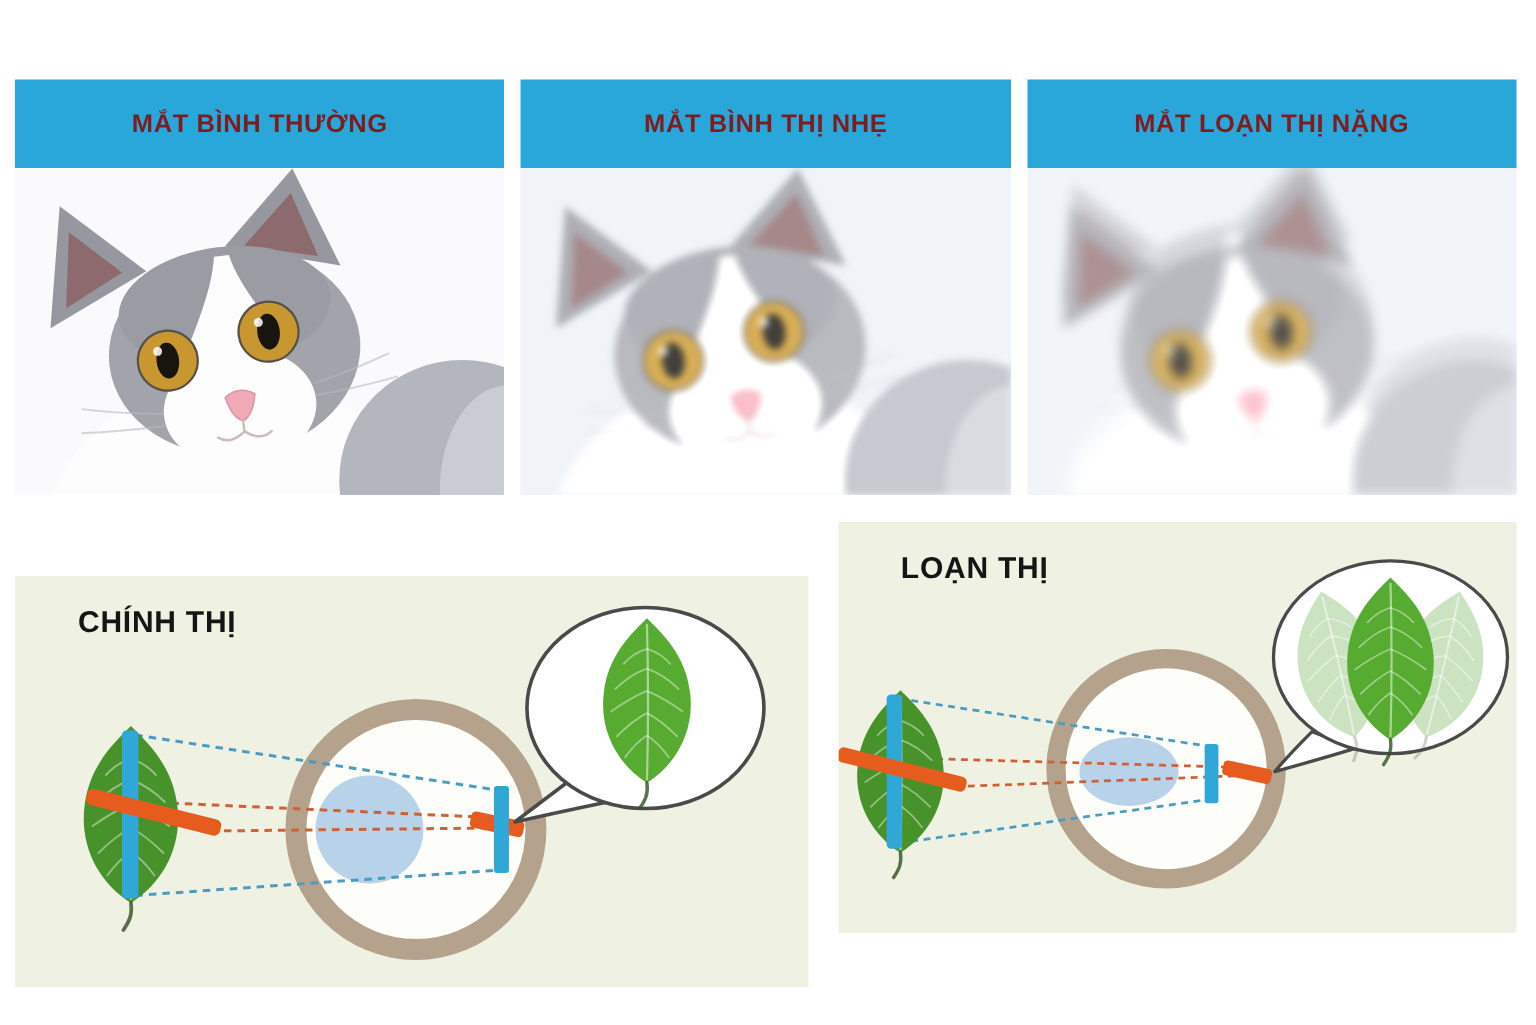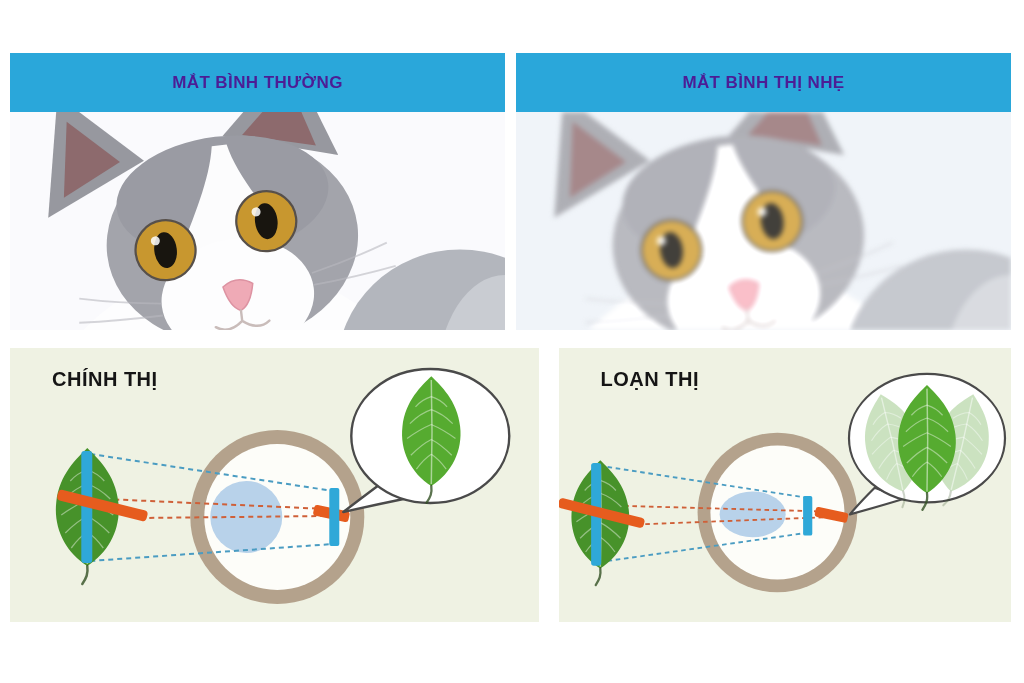--- a/index.html
+++ b/index.html
@@ -3,34 +3,34 @@
 <meta charset="utf-8">
 <style>
   html,body{margin:0;padding:0;background:#fff;}
   body{font-family:"Liberation Sans","DejaVu Sans",sans-serif;}
   .page{position:relative;width:1024px;height:683px;background:#ffffff;overflow:hidden;}
 
   
   .comparison-row{position:absolute;left:10px;top:53px;width:1001px;display:flex;gap:11px;}
   .vision-panel{flex:1;display:flex;flex-direction:column;}
   .panel-header{height:59px;background:#2aa7da;display:flex;align-items:center;justify-content:center;}
-  .panel-header span{color:#4c1d95;font-weight:bold;font-size:17px;letter-spacing:.4px;}
+  .panel-header span{color:#7f1d1d;font-weight:bold;font-size:17px;letter-spacing:.4px;}
   .photo{position:relative;height:218px;overflow:hidden;background:#fafafd;}
   .photo.tinted{background:#edf2f8;}
   .photo svg.cat{position:absolute;left:0;top:0;width:100%;height:100%;}
   .photo.mild svg.cat{filter:blur(2.6px) brightness(1.04);}
   .photo.severe svg.cat{filter:blur(4px) brightness(1.05);}
   .photo.severe svg.ghost{transform:translateY(-15px);opacity:.5;}
   .photo.mild::after,.photo.severe::after{content:"";position:absolute;inset:0;background:rgba(255,255,255,.18);pointer-events:none;}
   .photo.severe::after{background:rgba(255,255,255,.24);}
 
   
   .diagram-row{position:absolute;left:10px;top:348px;width:1001px;height:274px;display:flex;gap:20px;}
   .diagram-panel{position:relative;background:#eff2e3;height:274px;overflow:hidden;}
-  .diagram-panel.left{width:576px;}
+  .diagram-panel.left{width:576px;margin-top:36px;}
   .diagram-panel.right{width:493px;}
   .diagram-title{position:absolute;left:42px;top:20px;font-size:20px;font-weight:bold;color:#151515;letter-spacing:.5px;z-index:2;}
   .diagram-panel svg.diag{position:absolute;left:0;top:0;width:100%;height:100%;}
 </style>
 </head>
 <body>
 
 <svg width="0" height="0" style="position:absolute" aria-hidden="true">
   <defs>
     <g id="cat">
@@ -96,20 +96,33 @@
       <div class="panel-header">
         <span>MẮT BÌNH THỊ NHẸ</span>
       </div>
       <div class="photo tinted mild">
         <svg class="cat" viewBox="0 0 330 218" preserveAspectRatio="xMidYMid slice">
             <use href="#cat"></use>
           </svg>
       </div>
     </div>
 
+    <div class="vision-panel">
+      <div class="panel-header">
+        <span>MẮT LOẠN THỊ NẶNG</span>
+      </div>
+      <div class="photo tinted severe">
+        <svg class="cat ghost" viewBox="0 0 330 218" preserveAspectRatio="xMidYMid slice">
+            <use href="#cat"></use>
+          </svg>
+        <svg class="cat" viewBox="0 0 330 218" preserveAspectRatio="xMidYMid slice">
+            <use href="#cat"></use>
+          </svg>
+      </div>
+    </div>
   </div>
 
   <div class="diagram-row">
 
     <div class="diagram-panel left">
       <div class="diagram-title">CHÍNH THỊ</div>
       <svg class="diag" viewBox="0 0 488 274">
 
         <g>
           <circle cx="247" cy="169" r="87" fill="#b4a28c"></circle>

